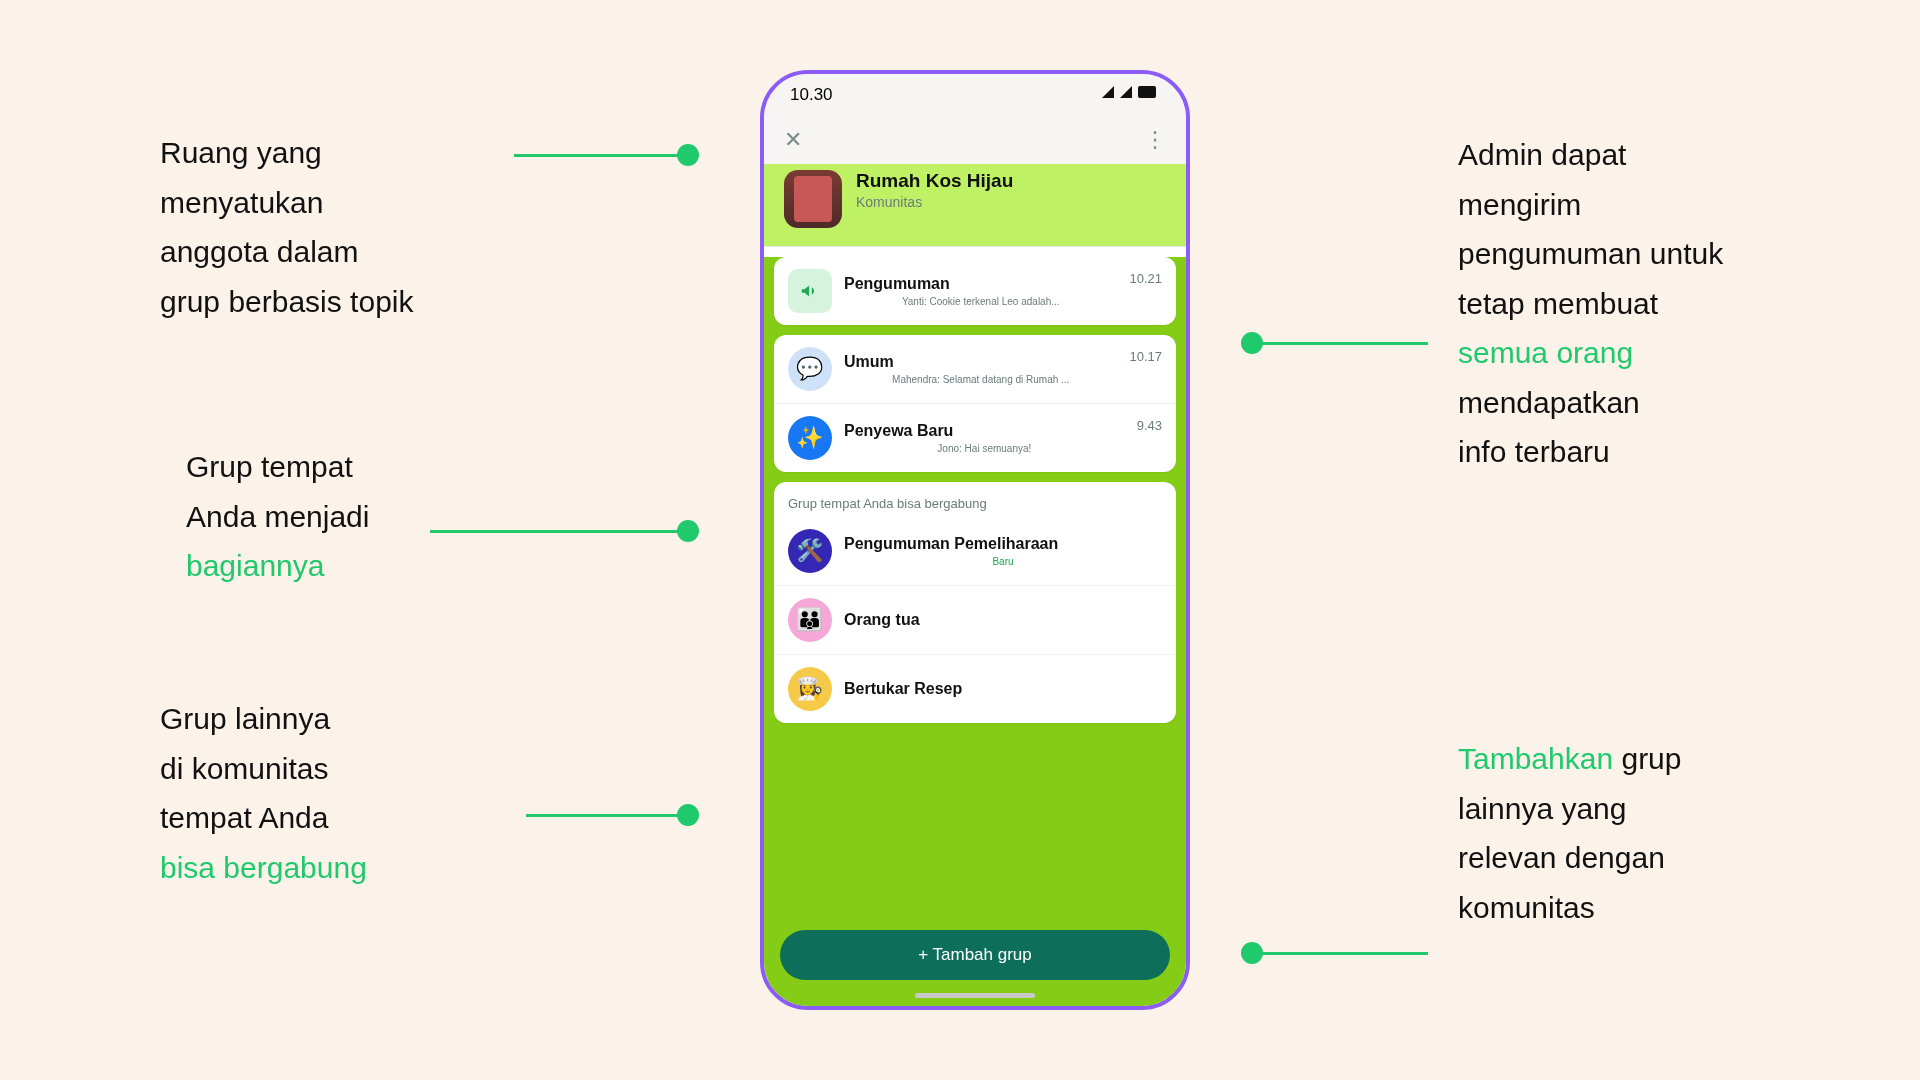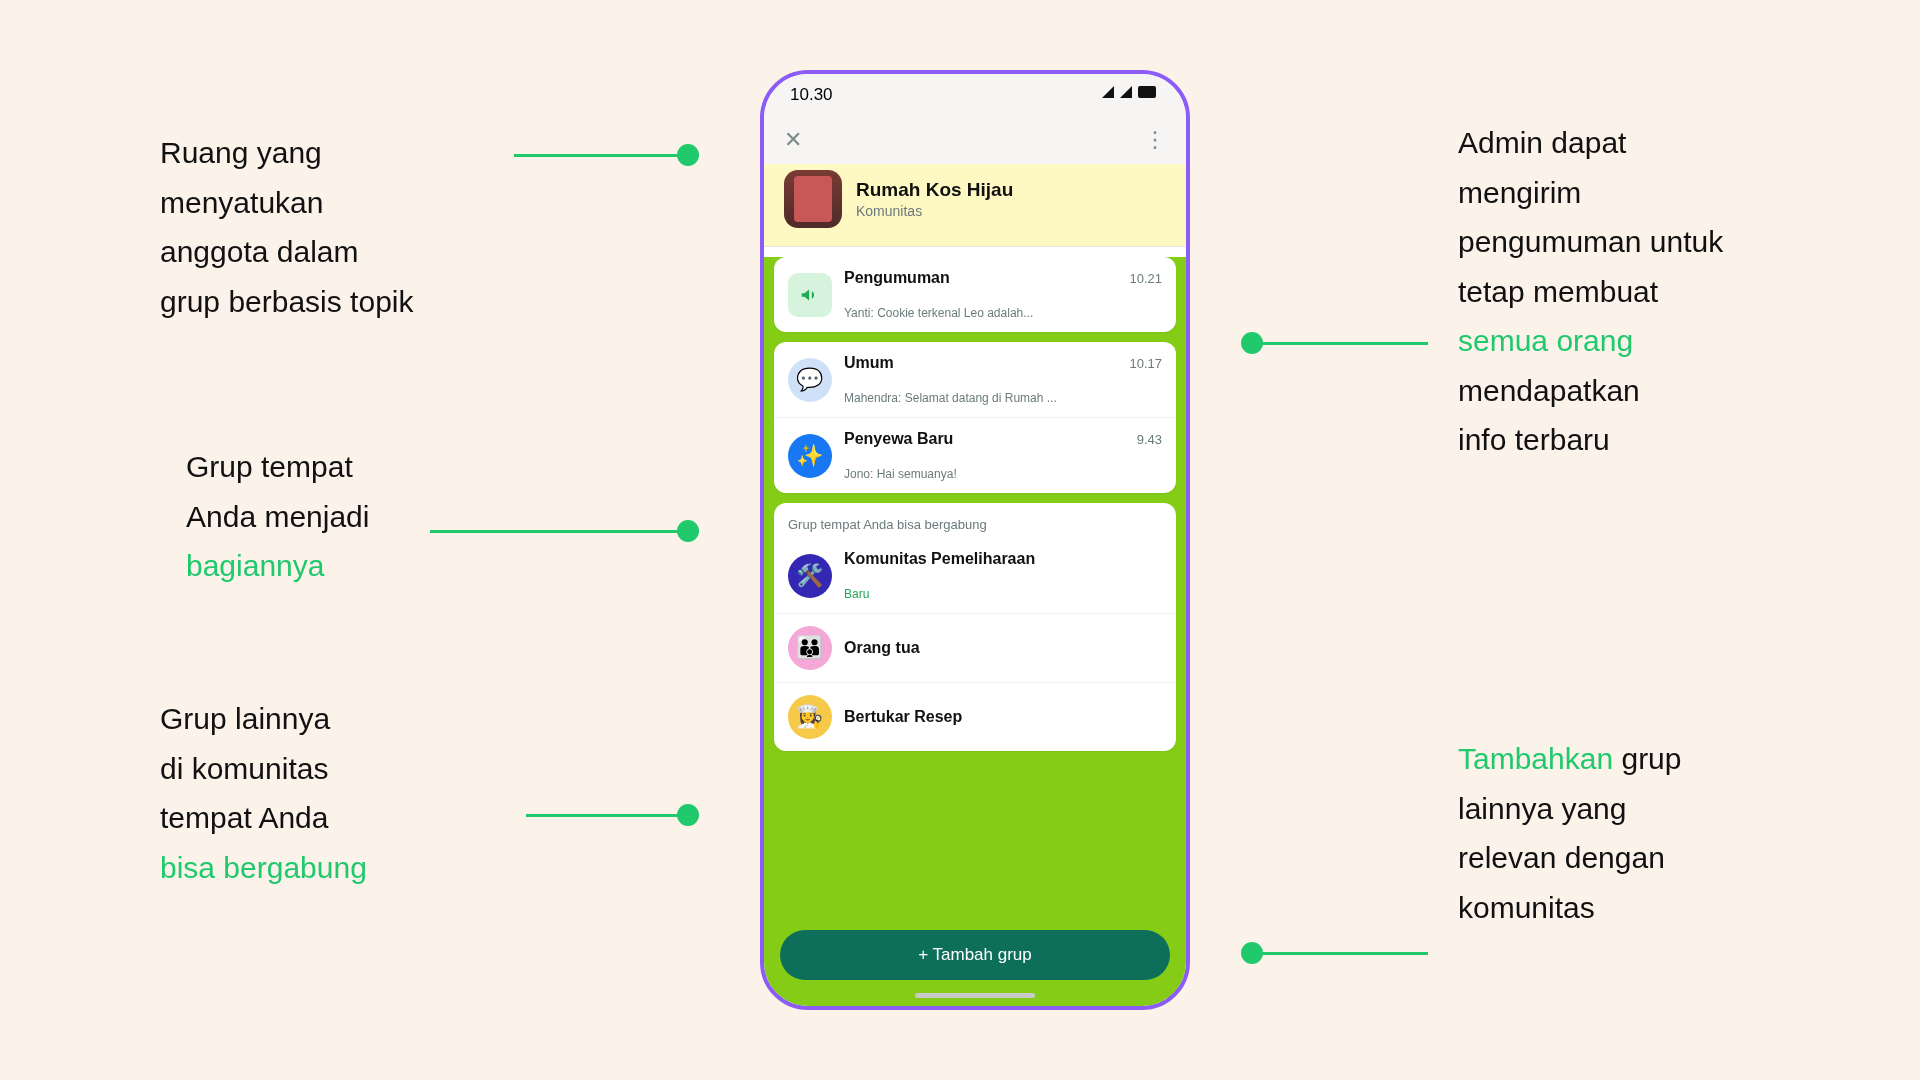--- a/index.html
+++ b/index.html
@@ -66,23 +66,23 @@
     justify-content: space-between;
     align-items: center;
     padding: 0 20px;
     background: #f6f5f4;
   }
   .toolbar .x  { font-size: 22px; color: #7b8a8a; }
   .toolbar .kebab { font-size: 22px; color: #7b8a8a; }
 
   .community-head {
     display: flex;
-    align-items: center;
+    align-items: flex-start;
     padding: 6px 20px 18px 20px;
-    background: #fef9c3;
+    background: #bef264;
     border-bottom: 1px solid #e5e5e5;
     gap: 14px;
   }
   .comm-avatar {
     width: 58px; height: 58px;
     border-radius: 14px;
     background: linear-gradient(#7a3b33,#4e2a28);
     position: relative;
     overflow: hidden;
   }
@@ -124,21 +124,21 @@
   }
   .avatar.sq { border-radius: 10px; }
   .avatar.green-bg { background:#d6f4dd; color:#1fa855;}
   .avatar.blue1   { background:#cfe1f8;}
   .avatar.blue2   { background:#1877f2;}
   .avatar.purple  { background:#3427b4;}
   .avatar.pink    { background:#f5a7d8;}
   .avatar.yellow  { background:#f7c948;}
   .row-body { flex:1; min-width:0;}
   .row-title { font-size: 16px; font-weight: 600; color:#111;}
-  .row-sub   { font-size: 12px; color:#6b7b7b; margin-top:19px; white-space:nowrap; overflow:hidden; text-overflow:ellipsis;}
+  .row-sub   { font-size: 10px; color:#6b7b7b; margin-top:3px; white-space:nowrap; overflow:hidden; text-overflow:ellipsis;text-align:center;}
   .row-sub.green-txt { color:#1fa855; }
   .row-time  { font-size: 13px; color:#6b7b7b; align-self:flex-start; margin-top:2px;}
   .phone-content-wrap{
     position:absolute; inset:0;
   }
 
   .cta {
     position:absolute;
     left: 16px; right: 16px; bottom: 26px;
     height: 50px;
@@ -184,21 +184,21 @@
 <div class="anno" style="left:160px; top:694px;">
   <span style="white-space:pre-line;">Grup lainnya
 di komunitas
 tempat Anda
 </span><span class="green">bisa bergabung</span>
 </div>
 <div class="conn left" style="left:526px; top:814px; width:162px;">
     <div class="dot"></div>
   </div>
 
-<div class="anno" style="left:1458px; top:118px;">
+<div class="anno" style="left:1458px; top:130px;">
   <span style="white-space:pre-line;">Admin dapat
 mengirim
 pengumuman untuk
 tetap membuat
 </span><span class="green">semua orang</span><span style="white-space:pre-line;">
 mendapatkan
 info terbaru</span>
 </div>
 <div class="conn right" style="left:1252px; top:342px; width:176px;">
     <div class="dot"></div>
@@ -275,21 +275,21 @@
           </div>
           <div class="row-time">9.43</div>
         </div>
       </div>
 
       <div class="section-card" style="margin-bottom:0;">
         <div class="section-header">Grup tempat Anda bisa bergabung</div>
         <div class="row">
           <div class="avatar purple">🛠️</div>
           <div class="row-body">
-            <div class="row-title">Komunitas Pemeliharaan</div>
+            <div class="row-title">Pengumuman Pemeliharaan</div>
             <div class="row-sub green-txt">Baru</div>
           </div>
         </div>
         <div class="row">
           <div class="avatar pink">👪</div>
           <div class="row-body">
             <div class="row-title">Orang tua</div>
           </div>
         </div>
         <div class="row">

